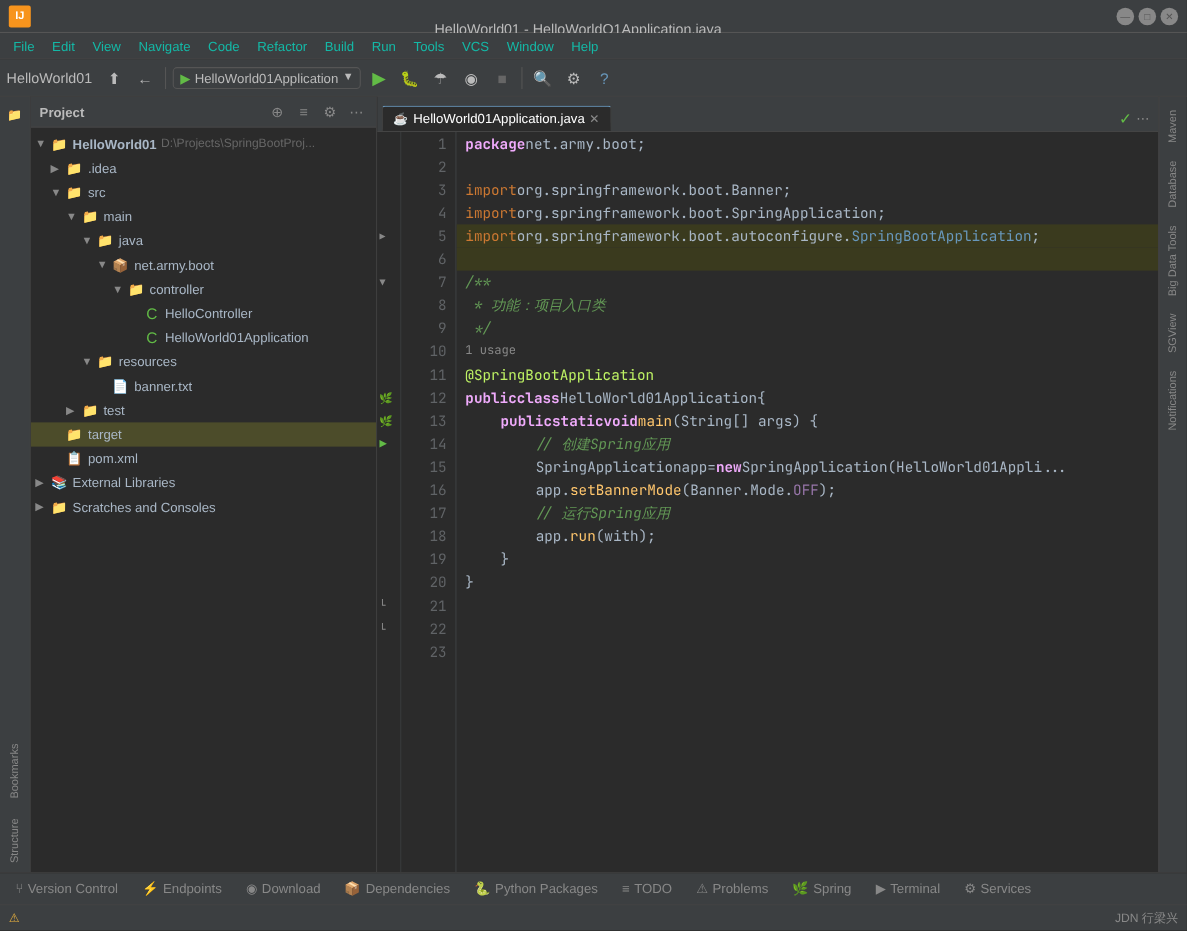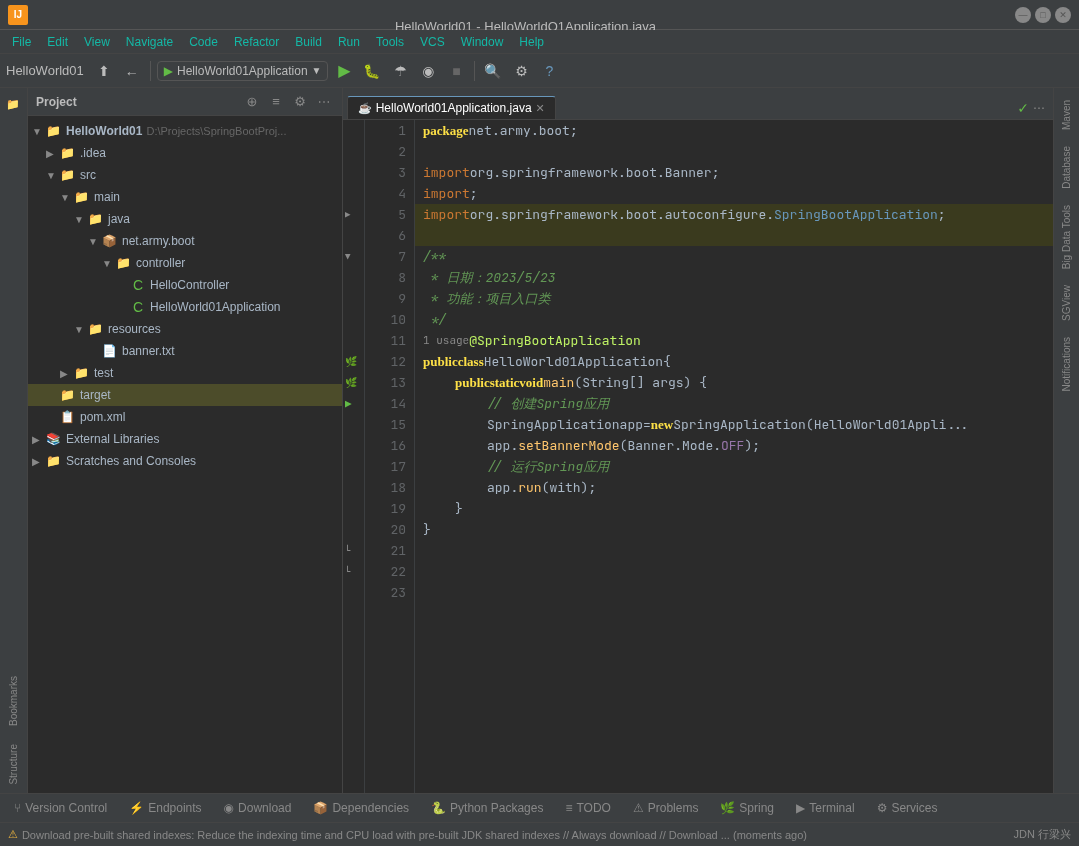--- a/index.html
+++ b/index.html
@@ -278,21 +278,21 @@
     .code-line {
       height: 21px;
       display: flex;
       align-items: center;
       padding: 0 8px;
       white-space: nowrap;
     }
     .code-line.highlighted-line { background: #3a3a1e; }
 
     
-    .kw { color: #fde047; font-weight: bold; font-family: Liberation Serif, serif; }
+    .kw { color: #f0abfc; font-weight: bold; }
     .kw-import { color: #cc7832; }
     .cls { color: #a9b7c6; }
     .annotation { color: #bef264; }
     .comment { color: #629755; font-style: italic; }
     .method { color: #ffc66d; }
     .package { color: #a9b7c6; }
     .usage { color: #888; font-size: 11px; }
     .springboot-cls { color: #6897bb; }
     .off-keyword { color: #9876aa; }
 
@@ -639,50 +639,48 @@
         <div class="code-line">&nbsp;</div>
 
         <div class="code-line">
           <span class="kw-import">import </span>
           <span class="package">org.springframework.boot.Banner</span>
           <span>;</span>
         </div>
 
         <div class="code-line">
           <span class="kw-import">import </span>
+          <span class="package">org.springframework.boot.SpringApplication</span>
           <span>;</span>
         </div>
 
         <div class="code-line highlighted-line">
           <span class="kw-import">import </span>
           <span class="package">org.springframework.boot.autoconfigure.</span>
           <span class="springboot-cls">SpringBootApplication</span>
           <span>;</span>
         </div>
 
         <div class="code-line highlighted-line">&nbsp;</div>
 
         <div class="code-line">
           <span class="comment">/**</span>
         </div>
 
 
-        <div class="code-line">
-          <span class="comment">&nbsp;* 日期：2023/5/23</span>
-        </div>
 
         <div class="code-line">
           <span class="comment">&nbsp;* 功能：项目入口类</span>
         </div>
 
         <div class="code-line">
           <span class="comment">&nbsp;*/</span>
         </div>
 
-        <div class="code-line" style="flex-direction:row;align-items:flex-start;height:auto;">
+        <div class="code-line" style="flex-direction:column;align-items:flex-start;height:auto;">
           <div style="display:flex;align-items:center;height:21px;">
             <span class="usage">1 usage</span>
           </div>
           <div style="display:flex;align-items:center;height:21px;">
             <span class="annotation">@SpringBootApplication</span>
           </div>
         </div>
 
         <div class="code-line">
           <span class="kw">public </span>
@@ -798,16 +796,15 @@
       <span class="bottom-tab-icon">▶</span>
       <span>Terminal</span>
     </div>
     <div class="bottom-tab">
       <span class="bottom-tab-icon">⚙</span>
       <span>Services</span>
     </div>
   </div>
   <div id="status-bar">
     <span class="status-warning">⚠</span>
-    <span>Download pre-built shared indexes: Reduce the indexing time and CPU load with pre-built JDK shared indexes // Always download // Download ... (moments ago)</span>
     <span style="margin-left:auto;">JDN 行梁兴</span>
   </div>
 </div>
 
 </body></html>

